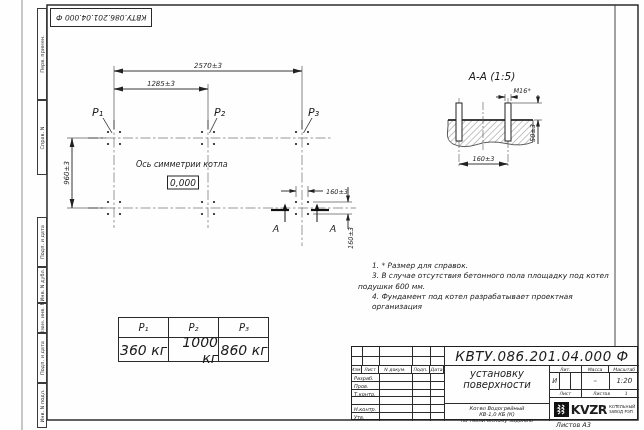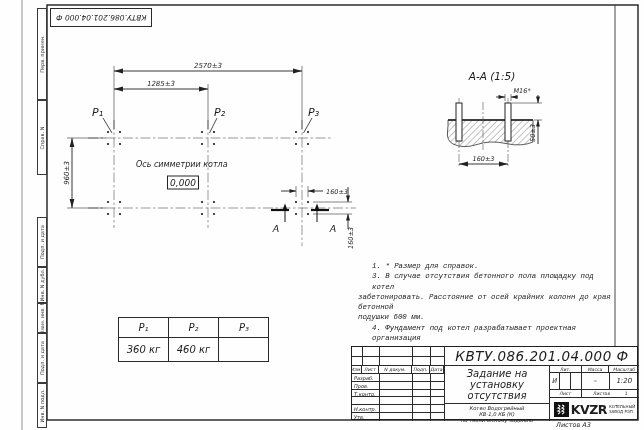--- a/index.html
+++ b/index.html
@@ -9,30 +9,30 @@
   svg text{font-family:"DejaVu Sans",sans-serif;font-style:italic;fill:#1c1c1c;}
   .abs{position:absolute;}
   
   .topstamp{left:50px;top:8px;width:102px;height:19px;border:1px solid #2a2a2a;
             display:flex;align-items:center;justify-content:center;}
   .topstamp span{transform:rotate(180deg);font-size:7.5px;font-style:italic;white-space:nowrap;}
   
   .mbox{left:37px;width:10px;border:1px solid #3a3a3a;display:flex;align-items:center;justify-content:center;overflow:visible;}
   .mbox span{transform:rotate(-90deg);font-size:5px;white-space:nowrap;color:#333;}
   
-  .notes{left:358px;top:261px;width:258px;font-size:7.4px;font-style:italic;line-height:10.3px;font-family:Liberation Mono, monospace;}
+  .notes{left:358px;top:261px;width:258px;font-size:7.4px;font-style:italic;line-height:10.3px;}
   .notes .ind{padding-left:14px;}
   
   .ltable{left:118px;top:317px;width:151px;border:1px solid #2a2a2a;display:grid;
           grid-template-columns:50px 50px 50px;grid-template-rows:20px 23px;}
   .ltable div{border-right:1px solid #2a2a2a;border-bottom:1px solid #2a2a2a;
               display:flex;align-items:center;justify-content:center;font-style:italic;}
   .ltable div:nth-child(3n){border-right:none;}
   .ltable div:nth-child(n+4){border-bottom:none;}
-  .lt-h{font-size:10px;} .lt-v{font-size:10px;text-align:right;}
+  .lt-h{font-size:10px;} .lt-v{font-size:14px;text-align:right;}
   
   .tb{left:351px;top:346px;width:287px;height:74px;border:1.4px solid #1f1f1f;font-style:italic;}
   .tb .cell{position:absolute;border-color:#2a2a2a;}
   .tb-doc{left:92px;top:0;width:195px;height:19px;border-left:1px solid #2a2a2a;border-bottom:1px solid #2a2a2a;
           display:flex;align-items:center;justify-content:center;font-size:13.5px;letter-spacing:.5px;}
   .tb-minigrid{left:0;top:0;width:92px;height:19px;border-bottom:1px solid #2a2a2a;}
   .tb-minigrid i{position:absolute;background:#2a2a2a;}
   .tb-hdr{left:0;top:19px;width:92px;height:8px;display:flex;}
   .tb-hdr div{border-right:1px solid #2a2a2a;border-bottom:1px solid #2a2a2a;font-size:4.6px;
               display:flex;align-items:center;justify-content:center;overflow:hidden;}
@@ -240,31 +240,31 @@
   <div class="abs mbox" style="top:333px;height:50px">
       <span>Подп. и дата</span>
     </div>
   <div class="abs mbox" style="top:383px;height:45px">
       <span>Инв. N подл.</span>
     </div>
 
   <div class="abs notes">
     <div class="ind">1.  * Размер для справок.</div>
     <div class="ind">3.  В случае отсутствия бетонного пола площадку под котел</div>
-    <div>забетонировать. Расстояние от осей крайних колонн до края бетонной</div>
     <div>подушки 600 мм.</div>
     <div class="ind">4.  Фундамент под котел разрабатывает проектная организация</div>
   </div>
 
   <div class="abs ltable">
     <div class="lt-h">P₁</div>
     <div class="lt-h">P₂</div>
     <div class="lt-h">P₃</div>
     <div class="lt-v">360 кг</div>
-    <div class="lt-v">460 кг</div>
+    <div class="lt-v">1000 кг</div>
+    <div class="lt-v">860 кг</div>
   </div>
 
   <div class="abs tb">
     <div class="cell tb-doc">КВТУ.086.201.04.000  Ф</div>
 
     <div class="cell tb-minigrid">
       <i style="left:10px;top:0;width:1px;height:19px"></i>
       <i style="left:27px;top:0;width:1px;height:19px"></i>
       <i style="left:60px;top:0;width:1px;height:19px"></i>
       <i style="left:78px;top:0;width:1px;height:19px"></i>
@@ -313,23 +313,22 @@
       <div class="tb-srow" style="top:39px;height:8px">
           <b>Утв.</b>
           <i style="left:27px"></i>
           <i style="left:60px"></i>
           <i style="left:78px"></i>
         </div>
     </div>
 
     <div class="cell tb-mid">
       <div class="tb-name">
-        <div>Задание на</div>
         <div>установку</div>
-        <div>отсутствия</div>
+        <div>поверхности</div>
       </div>
       <div class="tb-prod">
         <div>Котел Водогрейный</div>
         <div>КВ-1,0 КБ (К)</div>
         <div>по техническому заданию</div>
       </div>
     </div>
 
     <div class="cell tb-right">
       <div class="tb-r-hdr">

